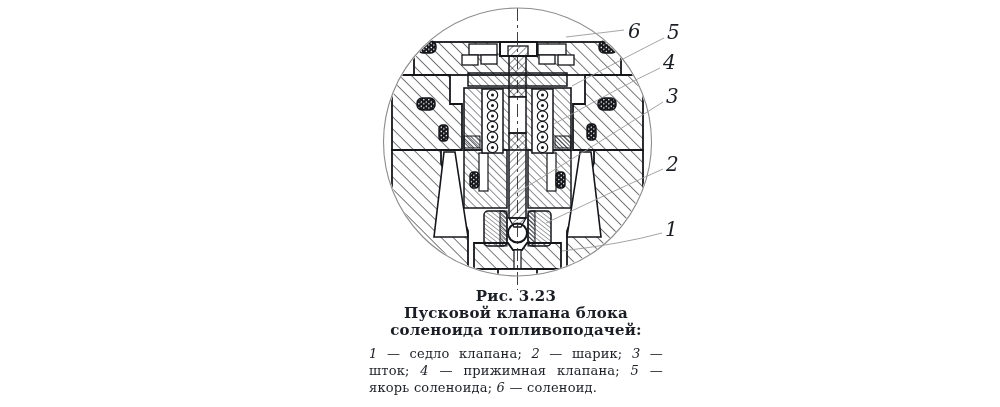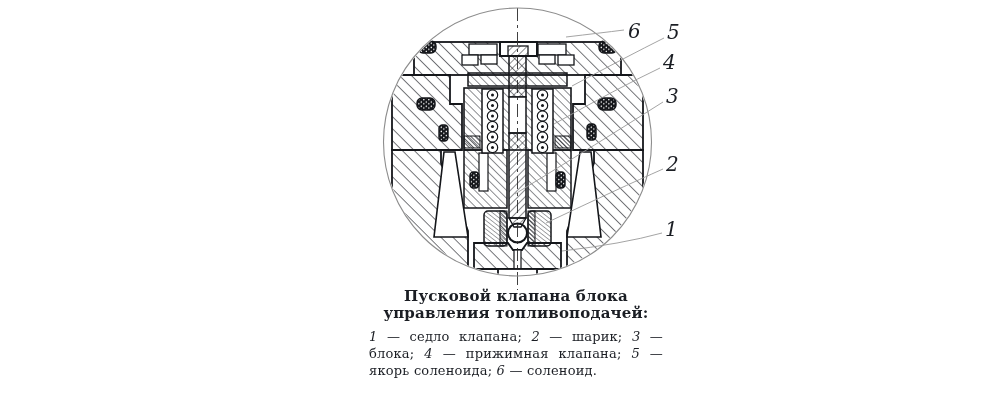--- a/index.html
+++ b/index.html
@@ -174,22 +174,23 @@
     <text class="callout-num" x="628" y="38">6</text>
     <text class="callout-num" x="667" y="39">5</text>
     <text class="callout-num" x="663" y="69">4</text>
     <text class="callout-num" x="666" y="103">3</text>
     <text class="callout-num" x="666" y="171">2</text>
     <text class="callout-num" x="665" y="236">1</text>
   </g>
 </svg>
 
 <div id="caption">
+  <div class="cap-line">Рис. 3.23</div>
   <div class="cap-line">Пусковой клапана блока</div>
-  <div class="cap-line">управления топливоподачей:</div>
+  <div class="cap-line">соленоида топливоподачей:</div>
   <div class="legend">
     <div class="leg-line"><i>1</i><span> — седло клапана; </span><i>2</i><span> — шарик; </span><i>3</i><span> —</span></div>
-    <div class="leg-line"><span>блока; </span><i>4</i><span> — прижимная клапана; </span><i>5</i><span> —</span></div>
+    <div class="leg-line"><span>шток; </span><i>4</i><span> — прижимная клапана; </span><i>5</i><span> —</span></div>
     <div class="leg-line last"><span>якорь соленоида; </span><i>6</i><span> — соленоид.</span></div>
   </div>
 </div>
 
 </div>
 
 </body></html>

